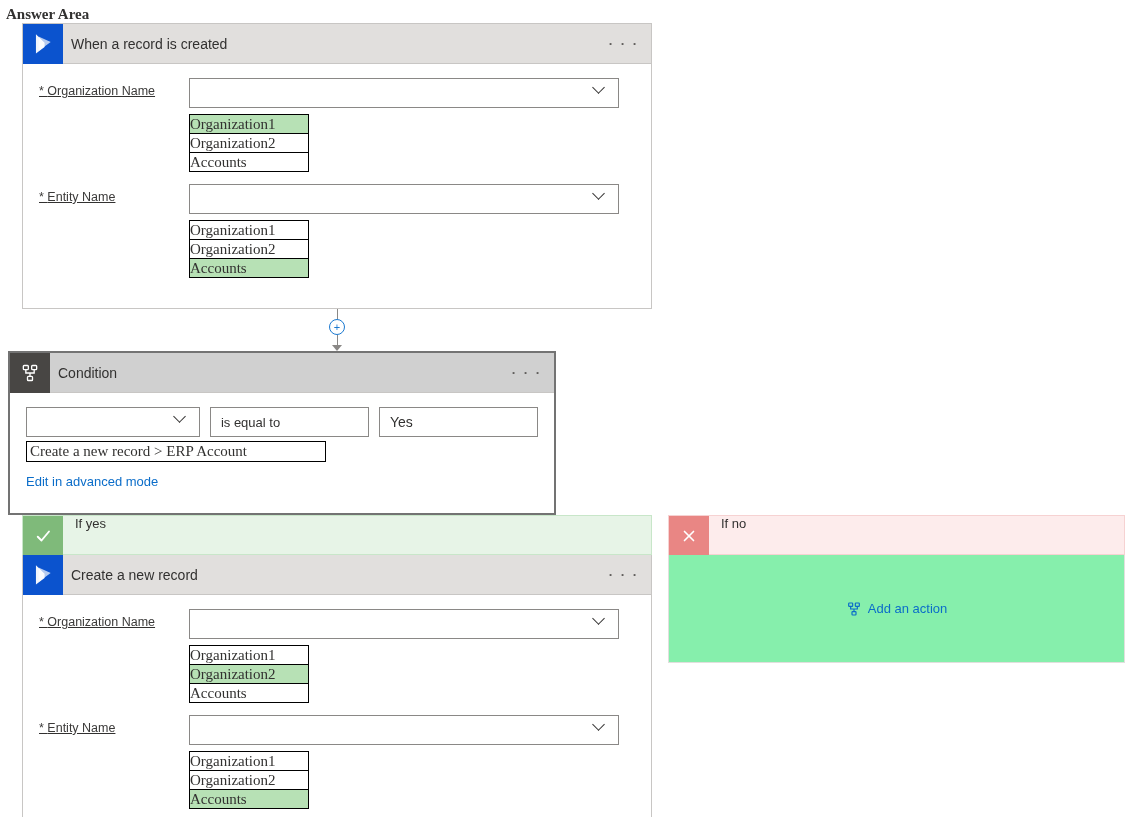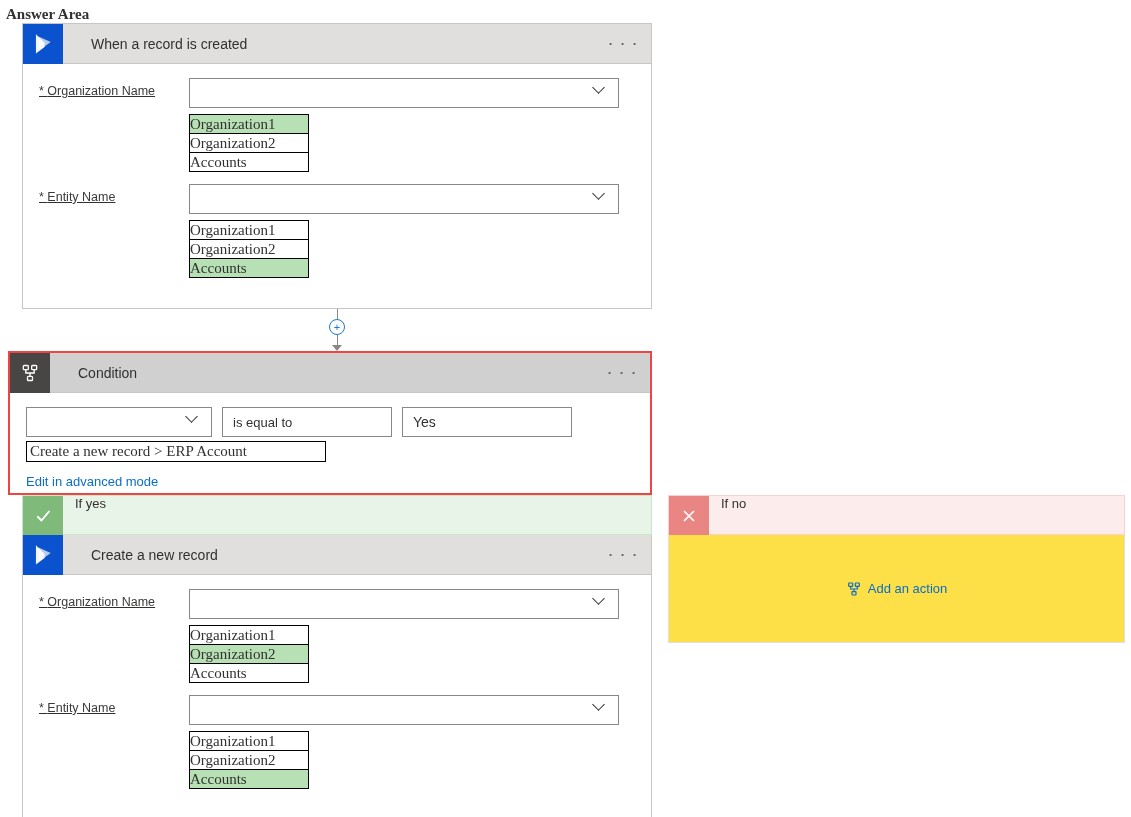--- a/index.html
+++ b/index.html
@@ -41,21 +41,21 @@
   .card-header .icon-box {
     width: 40px;
     height: 40px;
     display: flex;
     align-items: center;
     justify-content: center;
     color: #fff;
   }
   .ic-dynamics { background: #0b53ce; }
   .ic-condition { background: #484644; }
-  .hdr-title { flex: 1; padding-left: 28px; font-size: 14px; color: #323130; }
+  .hdr-title { flex: 1; padding-left: 8px; font-size: 14px; color: #323130; }
   .ellipsis { color: #605e5c; letter-spacing: 2px; font-weight: bold; cursor: pointer; }
   
   .card-body { padding: 14px 16px 18px 16px; }
   .form-row { display: flex; align-items: flex-start; margin-bottom: 6px; text-decoration: underline; }
   .form-label { width: 150px; font-size: 12.5px; color: #323130; padding-top: 6px; }
   .req { color: #3b3a39; }
   .form-label .req::before { content: "* "; }
   .dd {
     width: 430px;
     height: 30px;
@@ -110,41 +110,41 @@
   }
   .arrowdown::after {
     content: "";
     display: block;
     width: 0; height: 0;
     border-left: 5px solid transparent;
     border-right: 5px solid transparent;
     border-top: 6px solid #8a8886;
   }
   
-  .cond-card { width: 644px; margin-left: 2px; border: 2px solid #ef4444; background:#fff; }
+  .cond-card { width: 548px; margin-left: 2px; border: 2px solid #737373; background:#fff; }
   .cond-row { display:flex; gap:10px; padding: 14px 16px 4px 16px; }
   .cond-dd {
     border: 1px solid #8a8886;
     height: 30px; display:flex; align-items:center; justify-content:flex-end;
     padding: 0 10px; cursor:pointer; background:#fff;
   }
   .cond-dd.val1 { width: 186px; }
   .cond-dd.op   { width: 170px; justify-content:flex-start; font-size:13px; }
   .cond-dd.val2 { width: 170px; justify-content:flex-start; font-size:14px; }
   .cond-opts {
     margin: 0 16px 8px 16px;
     border: 1px solid #000;
     font-family: "Times New Roman", serif;
     font-size: 15px;
     width: 300px;
     line-height: 19px;
   }
   .cond-opts div { padding: 0 3px; border-bottom: 1px solid #000; }
   .cond-opts div:last-child { border-bottom: none; }
-  .cond-links { display:flex; justify-content:space-between; padding: 4px 16px 4px 16px; }
+  .cond-links { display:flex; justify-content:space-between; padding: 4px 16px 24px 16px; }
   .link { color: #0b6dc9; font-size: 13px; cursor: pointer; }
   .collapse-link { margin-left:auto; margin-top:-44px; padding-right:18px; color:#0b6dc9; font-size:13px; cursor:pointer; display:block; text-align:right; }
   
   .branches { display:flex; gap: 16px; margin-top: 0; }
   .branch { display:flex; flex-direction:column; }
   .branch.left { margin-left: 16px; width: 630px; }
   .branch.right { width: 480px; }
   .branch-header {
     display:flex; height: 40px;
     border-bottom: 1px solid #c8c6c4;
@@ -154,21 +154,21 @@
   .bh-yes { background: #e7f4e7; border:1px solid #c8e6c9; }
   .bh-no  { background: #fdecec; border:1px solid #f6d2d2; }
   .bh-icon {
     width: 40px; height: 40px; display:flex; align-items:center; justify-content:center;
     color:#fff; margin-right: 12px;
   }
   .bh-icon.yes { background:#7fba7a; }
   .bh-icon.no  { background:#e98684; }
   .check-svg, .x-svg { width:18px; height:18px; }
   .no-body {
-    border:1px solid #e1dfdd; border-top:none; background:#fde047;
+    border:1px solid #e1dfdd; border-top:none; background:#86efac;
     min-height: 108px; display:flex; align-items:center; justify-content:center;
   }
   .add-action {
     display:flex; align-items:center; gap:6px;
     color:#0b6dc9; font-size:13px; cursor:pointer;
   }
   .add-icon { width:16px; height:16px; color:#0b6dc9; }
   .dyn-svg { width:22px; height:22px; }
   .cond-svg { width:20px; height:20px; }
 </style>

